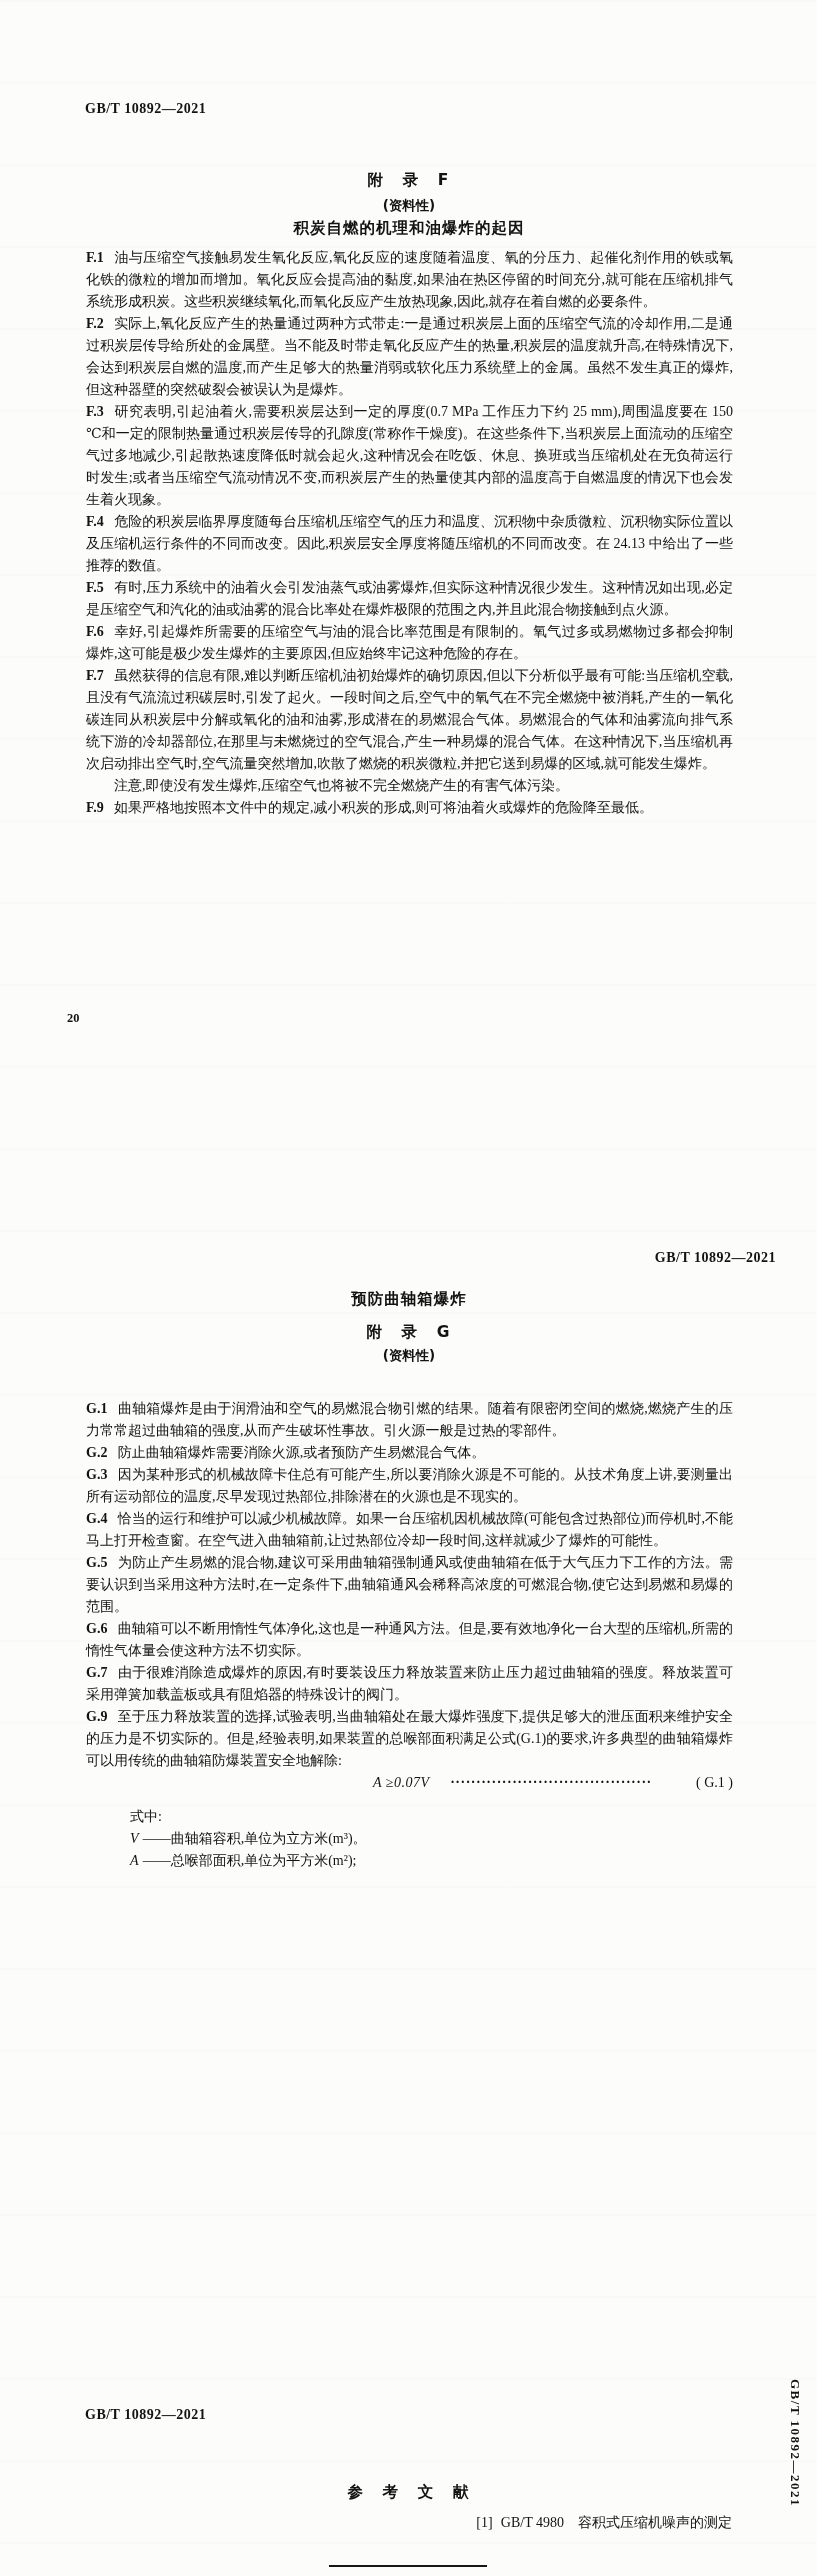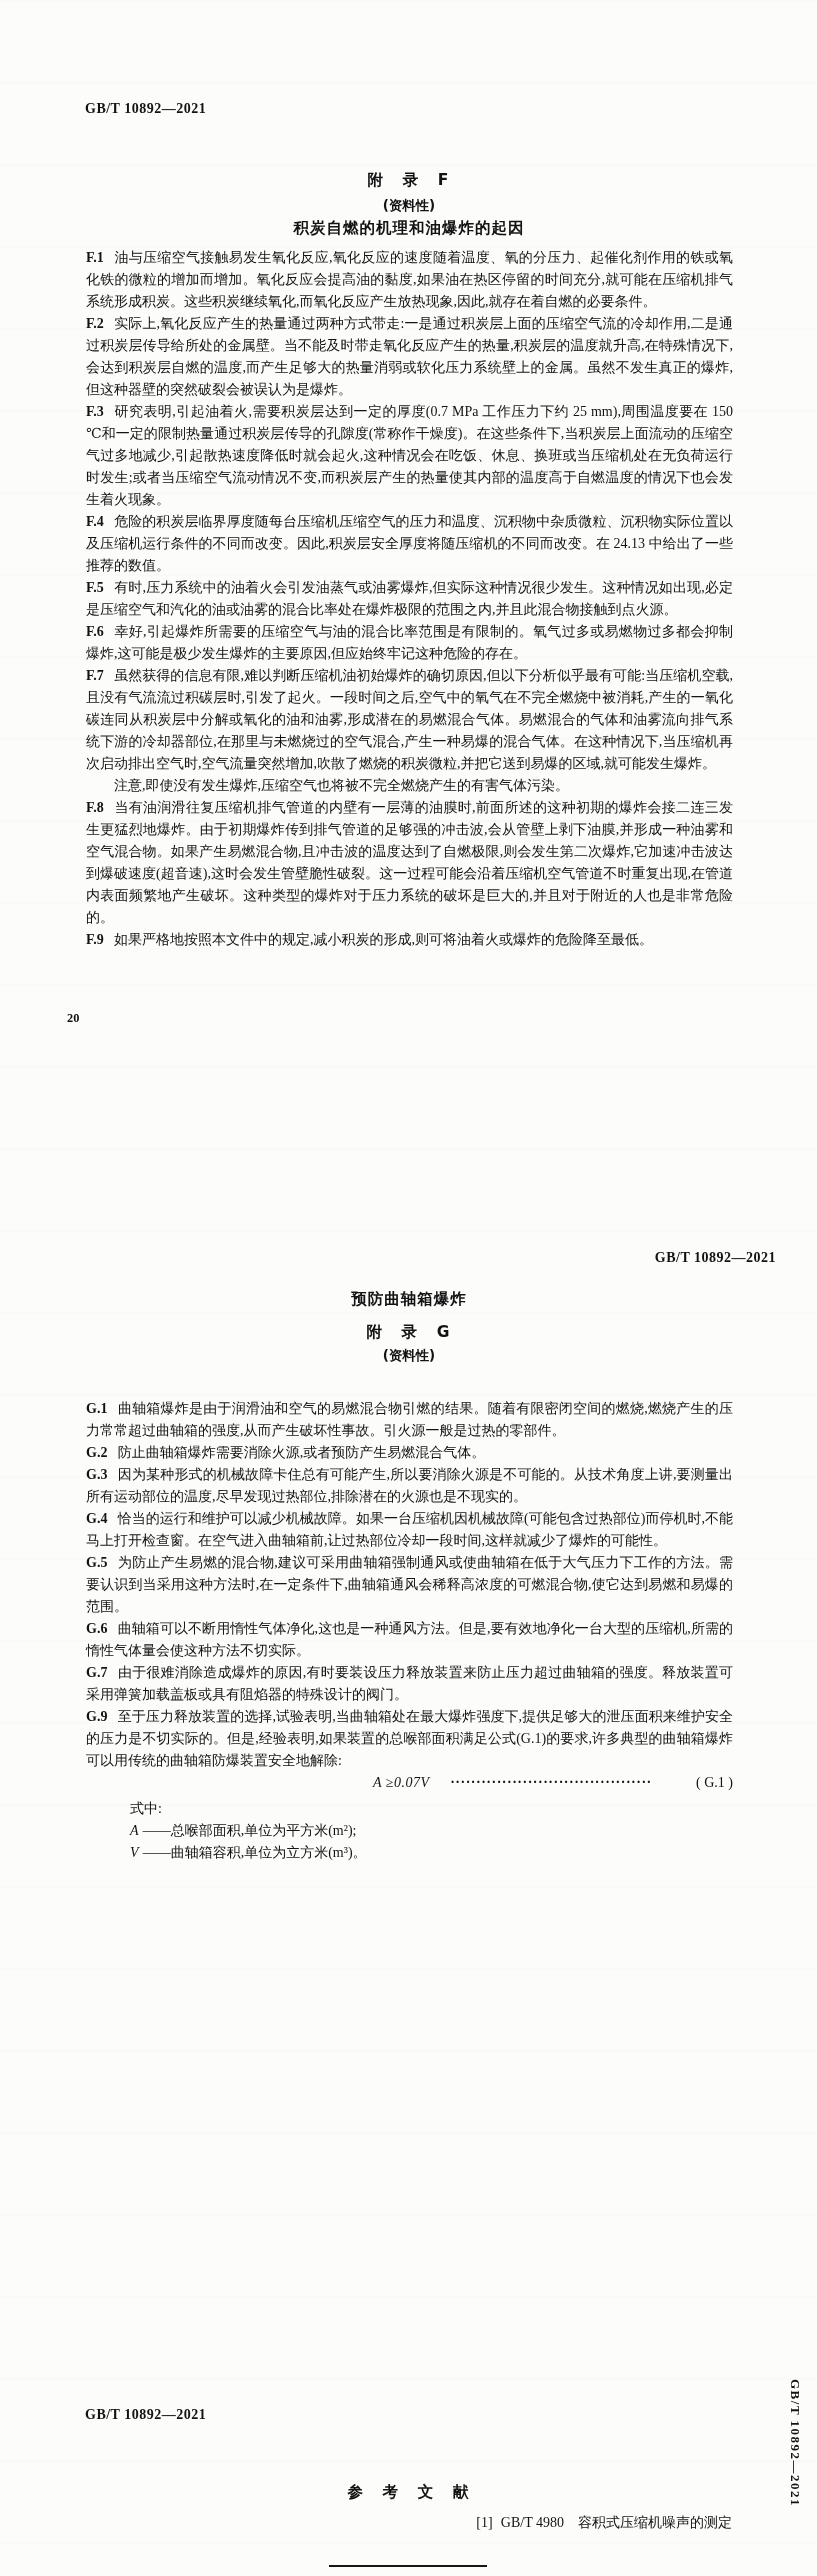--- a/index.html
+++ b/index.html
@@ -41,21 +41,21 @@
   .page-num{font-size:12.4px;font-weight:700;}
   
   .formula-row{
     display:flex;align-items:baseline;
     margin:0;padding-left:287px;
     font-size:14px;line-height:22px;white-space:nowrap;
   }
   .f-lhs{font-style:italic;letter-spacing:0.5px;}
   .f-leader{flex:1;overflow:hidden;margin:0 3.1px 0 20.6px;letter-spacing:0.5px;font-weight:700;}
   .f-eqno{}
-  .f-where{margin:4px 0 0 44px;font-size:14px;line-height:22px;}
+  .f-where{margin:12px 0 0 44px;font-size:14px;line-height:22px;}
   #formula-defs .para{margin-left:44px;text-align:left;}
   #formula-defs .plabel{font-style:italic;font-weight:400;margin-right:4.1px;}
   
   #ref-list .para{text-align:right;}
   #ref-list .plabel{font-weight:400;margin-right:8.2px;}
   .end-rule{height:2.1px;background:#161616;}
   
   .spine{
     writing-mode:vertical-rl;
     font-weight:700;font-size:13px;letter-spacing:1.5px;white-space:nowrap;
@@ -74,21 +74,20 @@
 
   <div class="abs body-block" style="left:86px;top:247px;" id="p1-body">
       <p class="para"><span class="plabel">F.1</span>油与压缩空气接触易发生氧化反应,氧化反应的速度随着温度、氧的分压力、起催化剂作用的铁或氧化铁的微粒的增加而增加。氧化反应会提高油的黏度,如果油在热区停留的时间充分,就可能在压缩机排气系统形成积炭。这些积炭继续氧化,而氧化反应产生放热现象,因此,就存在着自燃的必要条件。</p>
       <p class="para"><span class="plabel">F.2</span>实际上,氧化反应产生的热量通过两种方式带走:一是通过积炭层上面的压缩空气流的冷却作用,二是通过积炭层传导给所处的金属壁。当不能及时带走氧化反应产生的热量,积炭层的温度就升高,在特殊情况下,会达到积炭层自燃的温度,而产生足够大的热量消弱或软化压力系统壁上的金属。虽然不发生真正的爆炸,但这种器壁的突然破裂会被误认为是爆炸。</p>
       <p class="para"><span class="plabel">F.3</span>研究表明,引起油着火,需要积炭层达到一定的厚度(0.7 MPa 工作压力下约 25 mm),周围温度要在 150 ℃和一定的限制热量通过积炭层传导的孔隙度(常称作干燥度)。在这些条件下,当积炭层上面流动的压缩空气过多地减少,引起散热速度降低时就会起火,这种情况会在吃饭、休息、换班或当压缩机处在无负荷运行时发生;或者当压缩空气流动情况不变,而积炭层产生的热量使其内部的温度高于自燃温度的情况下也会发生着火现象。</p>
       <p class="para"><span class="plabel">F.4</span>危险的积炭层临界厚度随每台压缩机压缩空气的压力和温度、沉积物中杂质微粒、沉积物实际位置以及压缩机运行条件的不同而改变。因此,积炭层安全厚度将随压缩机的不同而改变。在 24.13 中给出了一些推荐的数值。</p>
       <p class="para"><span class="plabel">F.5</span>有时,压力系统中的油着火会引发油蒸气或油雾爆炸,但实际这种情况很少发生。这种情况如出现,必定是压缩空气和汽化的油或油雾的混合比率处在爆炸极限的范围之内,并且此混合物接触到点火源。</p>
       <p class="para"><span class="plabel">F.6</span>幸好,引起爆炸所需要的压缩空气与油的混合比率范围是有限制的。氧气过多或易燃物过多都会抑制爆炸,这可能是极少发生爆炸的主要原因,但应始终牢记这种危险的存在。</p>
       <p class="para"><span class="plabel">F.7</span>虽然获得的信息有限,难以判断压缩机油初始爆炸的确切原因,但以下分析似乎最有可能:当压缩机空载,且没有气流流过积碳层时,引发了起火。一段时间之后,空气中的氧气在不完全燃烧中被消耗,产生的一氧化碳连同从积炭层中分解或氧化的油和油雾,形成潜在的易燃混合气体。易燃混合的气体和油雾流向排气系统下游的冷却器部位,在那里与未燃烧过的空气混合,产生一种易爆的混合气体。在这种情况下,当压缩机再次启动排出空气时,空气流量突然增加,吹散了燃烧的积炭微粒,并把它送到易爆的区域,就可能发生爆炸。</p>
       <p class="para">　　注意,即使没有发生爆炸,压缩空气也将被不完全燃烧产生的有害气体污染。</p>
-      <p class="para"><span class="plabel">F.8</span>当有油润滑往复压缩机排气管道的内壁有一层薄的油膜时,前面所述的这种初期的爆炸会接二连三发生更猛烈地爆炸。由于初期爆炸传到排气管道的足够强的冲击波,会从管壁上剥下油膜,并形成一种油雾和空气混合物。如果产生易燃混合物,且冲击波的温度达到了自燃极限,则会发生第二次爆炸,它加速冲击波达到爆破速度(超音速),这时会发生管壁脆性破裂。这一过程可能会沿着压缩机空气管道不时重复出现,在管道内表面频繁地产生破坏。这种类型的爆炸对于压力系统的破坏是巨大的,并且对于附近的人也是非常危险的。</p>
       <p class="para"><span class="plabel">F.9</span>如果严格地按照本文件中的规定,减小积炭的形成,则可将油着火或爆炸的危险降至最低。</p>
     </div>
 
   <div class="abs page-num" style="left:67px;top:1011px;">20</div>
 
   <div class="abs std-hdr" style="right:42px;top:1250px;">GB/T 10892—2021</div>
 
   <div class="abs centered annex-label" style="top:1322px;">附　录　G</div>
   <div class="abs centered annex-type" style="top:1347px;">(资料性)</div>
   <div class="abs centered annex-title" style="top:1289px;">预防曲轴箱爆炸</div>
@@ -107,22 +106,22 @@
 
     <p class="formula-row">
       <span class="f-lhs">A ≥0.07V</span>
       <span class="f-leader">·······································</span>
       <span class="f-eqno">( G.1 )</span>
     </p>
 
     <p class="f-where">式中:</p>
 
     <div id="formula-defs">
+        <p class="para"><span class="plabel">V</span>——曲轴箱容积,单位为立方米(m³)。</p>
         <p class="para"><span class="plabel">A</span>——总喉部面积,单位为平方米(m²);</p>
-        <p class="para"><span class="plabel">V</span>——曲轴箱容积,单位为立方米(m³)。</p>
       </div>
   </div>
 
   <div class="abs std-hdr" style="left:85px;top:2407px;">GB/T 10892—2021</div>
 
   <div class="abs spine" style="right:15.5px;top:2379px;">GB/T 10892—2021</div>
 
   <div class="abs centered annex-label" style="top:2482px;">参　考　文　献</div>
 
   <div class="abs body-block" style="left:109px;top:2512px;width:623px;" id="ref-list">

